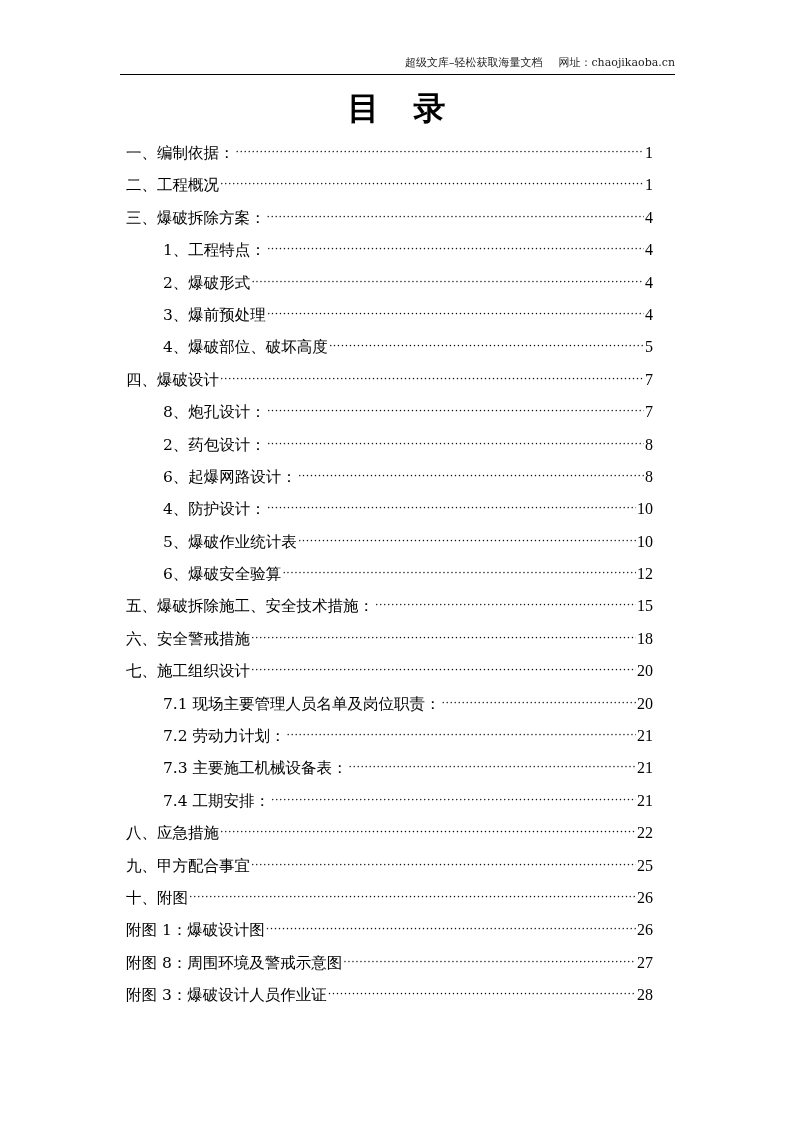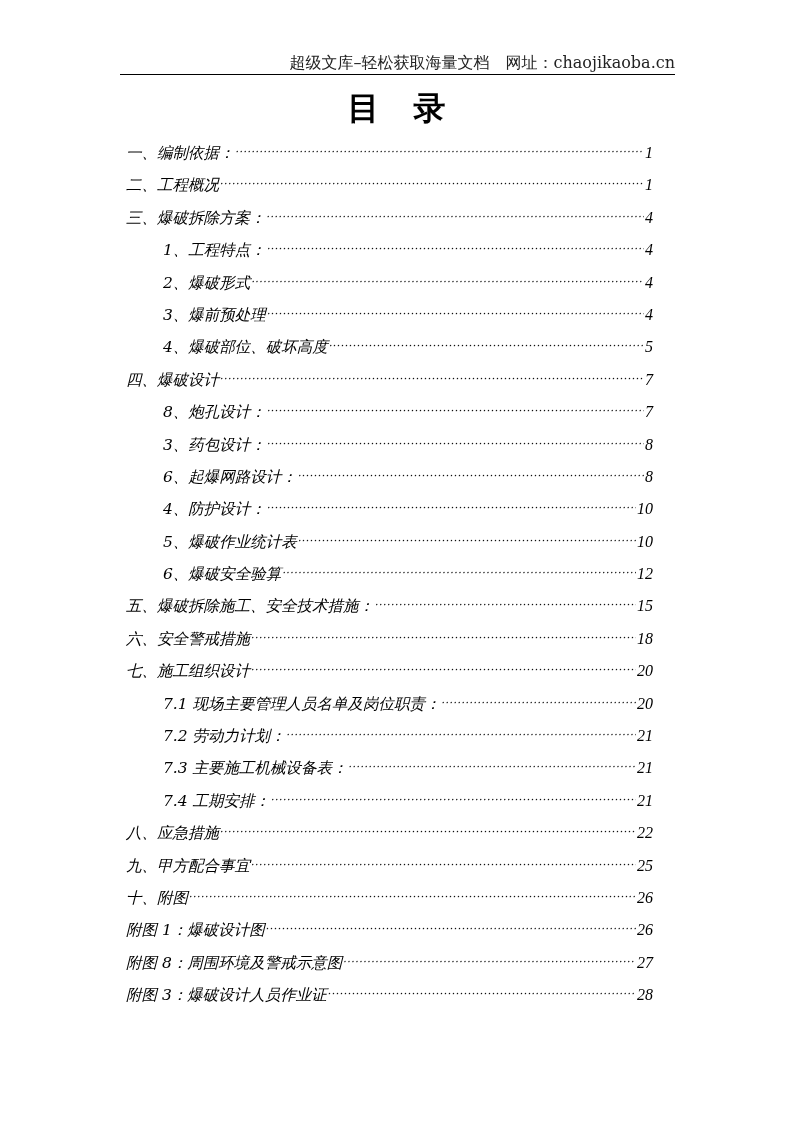--- a/index.html
+++ b/index.html
@@ -15,21 +15,21 @@
       font-family: "DejaVu Serif", "Liberation Serif", serif;
       color: #000;
     }
     .header {
       position: absolute;
       left: 120px;
       width: 555px;
       top: 56px;
       height: 18px;
       border-bottom: 1.5px solid #000;
-      font-size: 16px;
+      font-size: 11px;
       text-align: right;
       line-height: 14px;
       color: #222;
     }
     .header .sep { display: inline-block; width: 16px; }
     .title {
       position: absolute;
       left: 0;
       width: 793px;
       top: 88px;
@@ -48,21 +48,20 @@
       top: 137px;
       width: 527px;
     }
     .toc-row {
       display: flex;
       align-items: flex-start;
       height: 32.4px;
       font-size: 15.5px;
       line-height: 32.4px;
       white-space: nowrap;
-      font-style: italic;
     }
     .toc-row.lvl2 { padding-left: 37px; }
     .toc-row .label { flex: 0 0 auto; }
     .toc-row .leader {
       flex: 1 1 auto;
       overflow: hidden;
       margin: 0 1px;
       letter-spacing: 0.5px;
       font-size: 11px;
       color: #111;
@@ -126,21 +125,21 @@
       <span class="label">四、爆破设计</span>
       <span class="leader"></span>
       <span class="page">7</span>
     </div>
     <div class="toc-row lvl2">
       <span class="label">8、炮孔设计：</span>
       <span class="leader"></span>
       <span class="page">7</span>
     </div>
     <div class="toc-row lvl2">
-      <span class="label">3、药包设计：</span>
+      <span class="label">2、药包设计：</span>
       <span class="leader"></span>
       <span class="page">8</span>
     </div>
     <div class="toc-row lvl2">
       <span class="label">6、起爆网路设计：</span>
       <span class="leader"></span>
       <span class="page">8</span>
     </div>
     <div class="toc-row lvl2">
       <span class="label">4、防护设计：</span>

